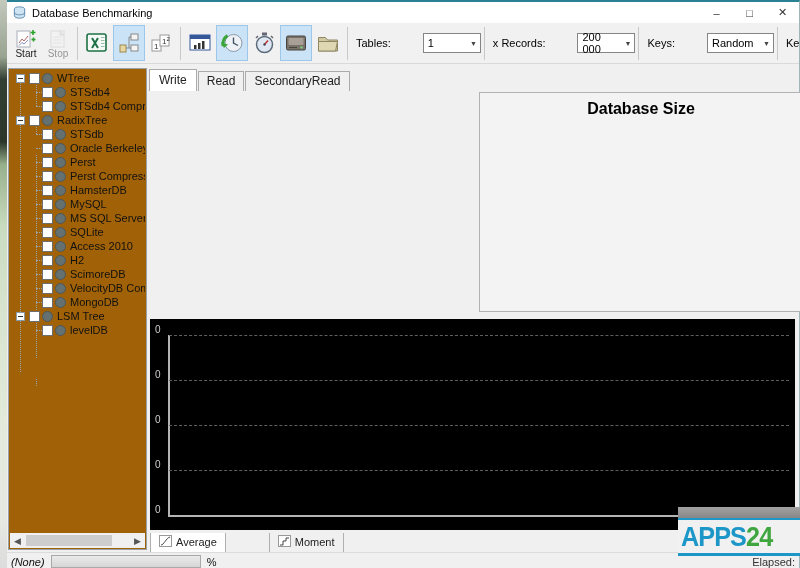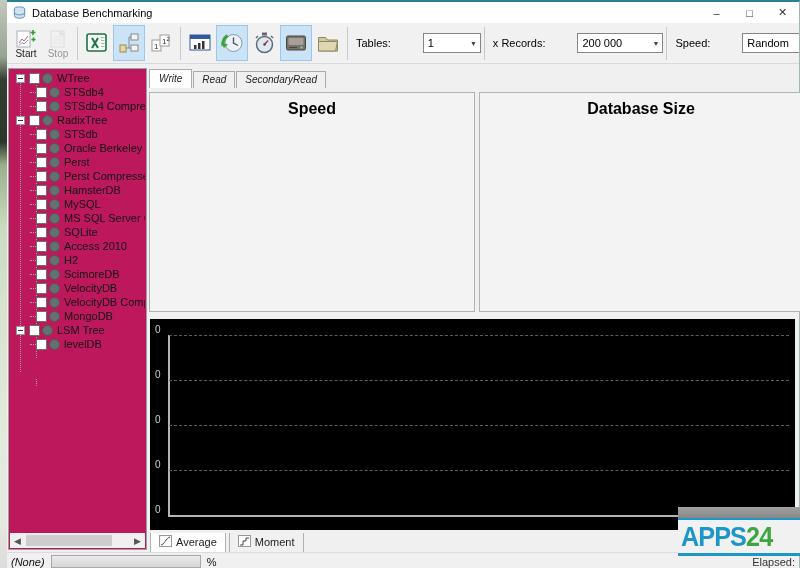--- a/index.html
+++ b/index.html
@@ -27,57 +27,57 @@
   .tbtn.toggled{background:#cbe3f7;border-color:#9cc7eb;}
   .tbtn.disabled{opacity:.45;}
   .tlbl{font-size:10px;color:#222;line-height:9px;}
   .tsep{width:1px;height:33px;background:#c8c8c8;margin:0 3px;flex:none;}
   .cgroup{display:flex;align-items:center;flex:none;gap:28px;}
   .clabel{font-size:11px;margin:0 4px 0 5px;white-space:nowrap;}
   .combo{height:20px;background:#fff;border:1px solid #858585;display:flex;align-items:center;
     font-size:11px;padding-left:4px;flex:none;}
   .combo .arr{margin-left:auto;width:13px;text-align:center;font-size:7px;color:#444;}
   
-  .treepanel{position:absolute;left:1px;top:66px;width:139px;height:482px;background:#be185d;
+  .treepanel{position:absolute;left:1px;top:66px;width:139px;height:482px;background:#a16207;
     border:1px solid #98a0a8;overflow:hidden;}
   .treerows{position:absolute;left:1px;top:2px;right:1px;bottom:17px;overflow:hidden;}
   .trow{height:14px;display:flex;align-items:center;white-space:nowrap;position:relative;}
   .trow.lvl0{padding-left:6px;}
-  .trow.lvl1{padding-left:20px;}
+  .trow.lvl1{padding-left:26px;}
   .expander{width:9px;height:9px;border:1px solid #8899aa;background:#fff;flex:none;position:relative;margin-right:4px;}
   .expander::after{content:"";position:absolute;left:1px;right:1px;top:3px;border-top:1px solid #333;}
   .elbow{width:6px;height:14px;position:relative;flex:none;}
   .elbow::after{content:"";position:absolute;left:0;right:0;top:7px;border-top:1px dotted #9aa5aa;}
   .cbx{width:11px;height:11px;border:1px solid #6e6e6e;background:#fff;flex:none;}
   .dot{width:11px;height:11px;border-radius:50%;background:#657171;border:1px solid #4d5858;flex:none;margin-left:2px;}
   .trow .lbl{font-size:11px;color:#111;margin-left:4px;}
   .trunk{position:absolute;width:0;border-left:1px dotted #9aa5aa;}
   .hscroll{position:absolute;left:1px;right:1px;bottom:1px;height:15px;background:#f0f0f0;
     display:flex;align-items:center;}
   .harr{width:15px;text-align:center;font-size:9px;color:#555;flex:none;}
   .hthumb{height:11px;background:#cdcdcd;width:86px;margin-left:1px;flex:none;}
   .hfill{flex:1;}
   
   .tabstrip{position:absolute;left:142px;top:67px;display:flex;align-items:flex-end;z-index:2;}
-  .tab{font-size:10px;color:#222;background:#f0f0f0;border:1px solid #ababab;border-bottom:none;
-    padding:2px 8px 3px;margin-right:1px;font-style:italic;}
+  .tab{font-size:12px;color:#222;background:#f0f0f0;border:1px solid #ababab;border-bottom:none;
+    padding:2px 8px 3px;margin-right:1px;}
   .tab.sel{background:#fff;padding:3px 9px 4px;position:relative;}
   
   .panel{position:absolute;top:90px;height:220px;background:#f3f3f3;border:1px solid #b2b2b2;}
   .panel.speed{left:142px;width:326px;}
   .panel.dbsize{left:472px;width:324px;}
   .ptitle{text-align:center;font-weight:bold;font-size:16px;color:#000;margin-top:7px;}
   
   .bchart{position:absolute;left:143px;top:317px;width:645px;height:211px;background:#000;}
   .tick{position:absolute;left:5px;width:10px;color:#cfcfcf;font-size:10px;line-height:11px;}
   .grid{position:absolute;left:19px;right:6px;height:0;border-top:1px dashed #5f5f5f;}
   .vaxis{position:absolute;left:18px;top:16px;height:181px;width:0;border-left:2px solid #b4b4b4;}
   .haxis{position:absolute;left:18px;right:6px;top:196px;height:0;border-top:2px solid #b4b4b4;}
   
-  .btabs{position:absolute;left:143px;top:531px;display:flex;align-items:flex-end;}
+  .btabs{position:absolute;left:143px;top:531px;display:flex;align-items:flex-end;gap:40px;}
   .btab{display:flex;align-items:center;font-size:11px;color:#222;background:#f0f0f0;
     border:1px solid #b0b0b0;border-top:none;padding:2px 8px 3px;margin-right:3px;}
   .btab.sel{background:#fff;}
   .btab svg{margin-right:4px;}
   
   .statusbar{position:absolute;left:0;top:550px;width:100%;height:18px;background:#f0f0f0;
     border-top:1px solid #dcdcdc;display:flex;align-items:center;font-size:11px;color:#111;}
   .sb-none{margin-left:4px;font-style:italic;}
   .sb-progress{margin-left:6px;width:150px;height:13px;border:1px solid #a9a9a9;
     background:linear-gradient(#eaeaea,#d6d6d6);}
@@ -206,28 +206,28 @@
       <div class="cgroup">
         <span class="clabel">Tables:</span>
         <div class="combo" style="width:58px">
           <span>1</span>
           <span class="arr">▼</span>
         </div>
       </div>
       <div class="tsep"></div>
       <div class="cgroup">
         <span class="clabel">x Records:</span>
-        <div class="combo" style="width:86px">
+        <div class="combo" style="width:58px">
           <span>200 000</span>
           <span class="arr">▼</span>
         </div>
       </div>
       <div class="tsep"></div>
       <div class="cgroup">
-        <span class="clabel">Speed:</span>
+        <span class="clabel">Keys:</span>
         <div class="combo" style="width:67px">
           <span>Random</span>
           <span class="arr">▼</span>
         </div>
       </div>
       <div class="tsep"></div>
       <div class="cgroup">
         <span class="clabel">Key length:</span>
         <div class="combo" style="width:60px">
           <span>8</span>
@@ -329,26 +329,20 @@
         <div class="trow lvl1">
           <span class="elbow"></span>
           <span class="cbx"></span>
           <span class="dot"></span>
           <span class="lbl">ScimoreDB</span>
         </div>
         <div class="trow lvl1">
           <span class="elbow"></span>
           <span class="cbx"></span>
           <span class="dot"></span>
-          <span class="lbl">VelocityDB</span>
-        </div>
-        <div class="trow lvl1">
-          <span class="elbow"></span>
-          <span class="cbx"></span>
-          <span class="dot"></span>
           <span class="lbl">VelocityDB Compre</span>
         </div>
         <div class="trow lvl1">
           <span class="elbow"></span>
           <span class="cbx"></span>
           <span class="dot"></span>
           <span class="lbl">MongoDB</span>
         </div>
         <div class="trow lvl0">
           <span class="expander"></span>
@@ -370,23 +364,20 @@
       <span class="harr">▶</span>
     </div>
   </div>
 
   <div class="tabstrip" id="tabstrip">
       <div class="tab sel">Write</div>
       <div class="tab">Read</div>
       <div class="tab">SecondaryRead</div>
     </div>
 
-  <div class="panel speed">
-    <div class="ptitle">Speed</div>
-  </div>
   <div class="panel dbsize">
     <div class="ptitle">Database Size</div>
   </div>
 
   <div class="bchart" id="bchart">
     <div class="vaxis"></div>
     <div class="haxis"></div>
   <div class="tick" style="top: 5px;">0</div>
       <div class="grid" style="top: 16px;"></div>
       <div class="tick" style="top: 50px;">0</div>

